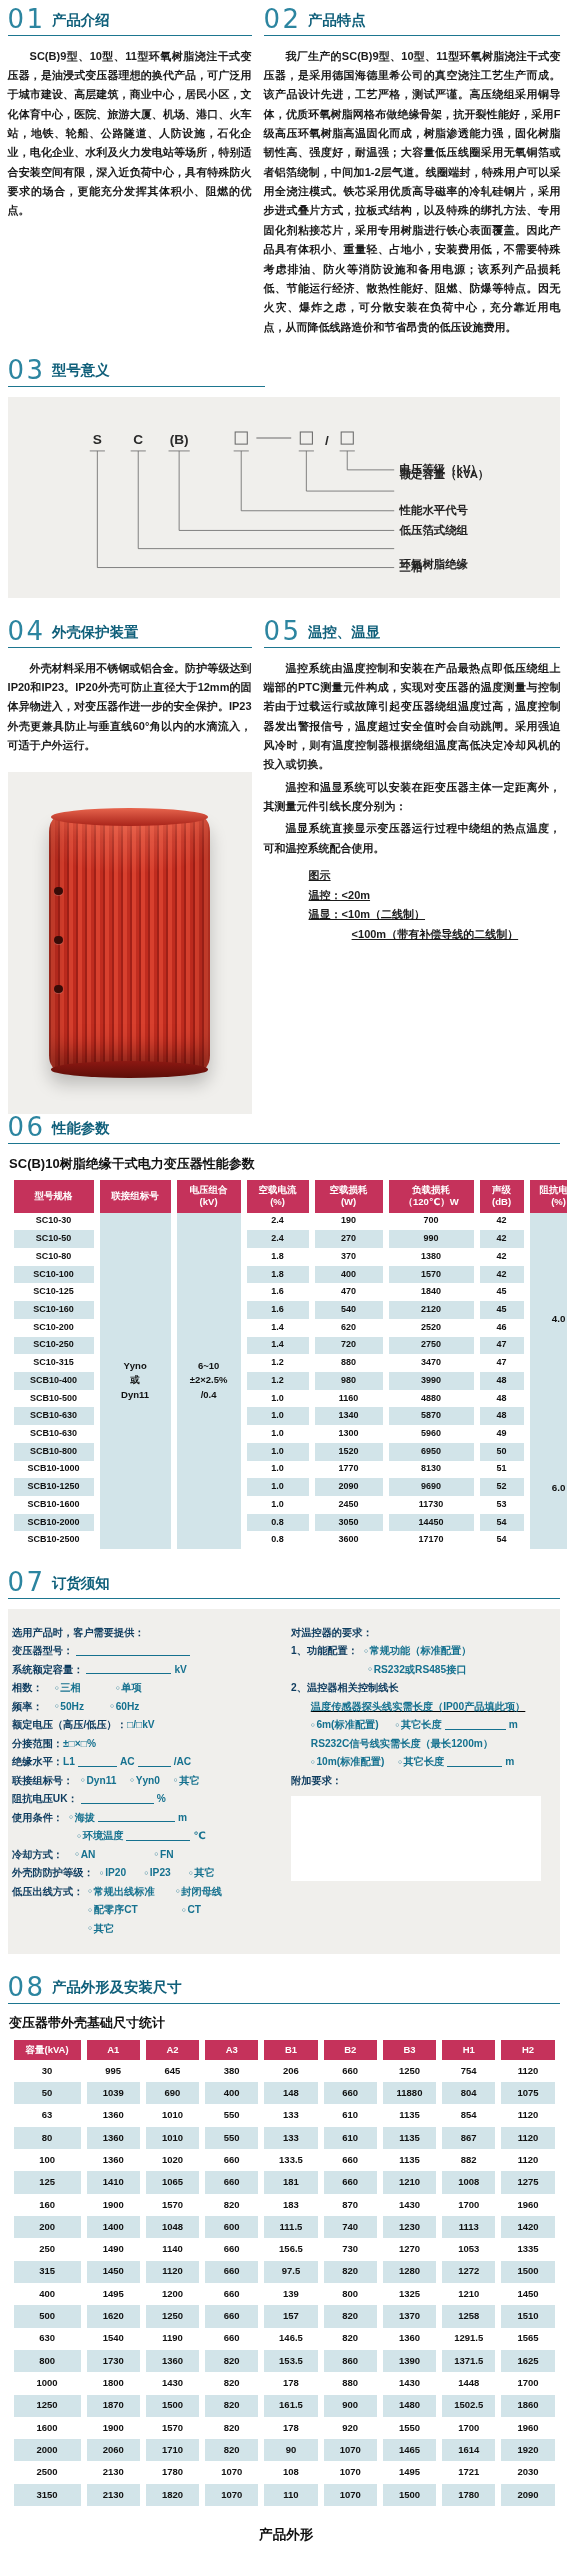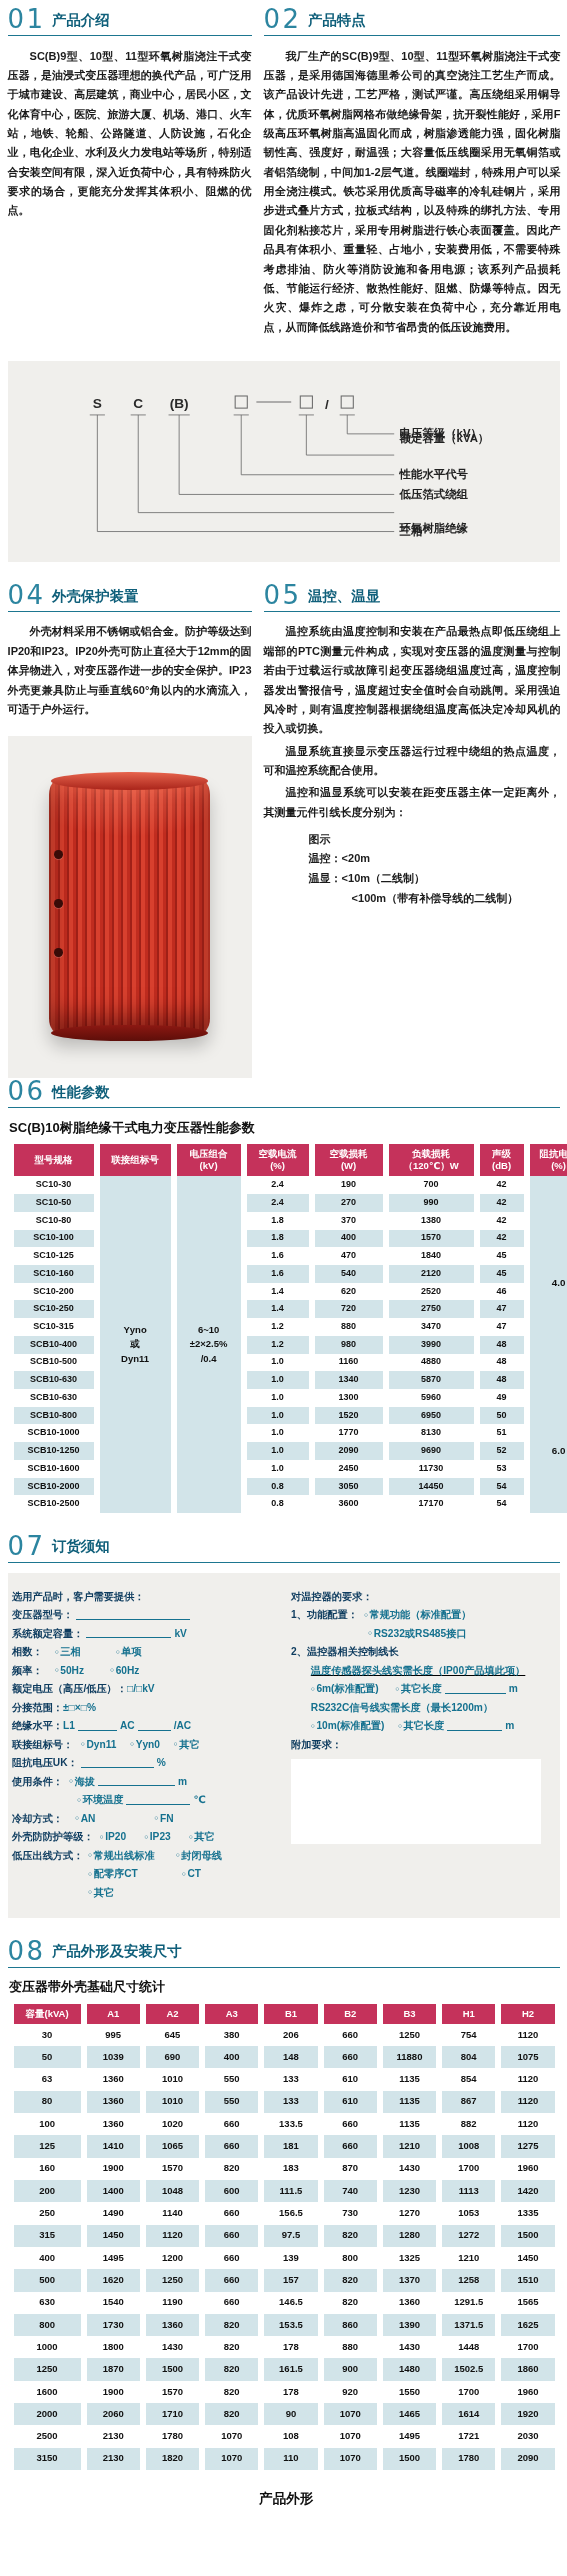--- a/index.html
+++ b/index.html
@@ -34,21 +34,21 @@
       #c02c1f;
     box-shadow: inset 0 12px 15px rgba(255,120,90,.30), inset 0 -19.7px 23px rgba(55,6,3,.5), 0 12px 16.7px rgba(0,0,0,.22); }
   .coil::before { content:""; position:absolute; top:-6.8px; left:2.3px; right:2.3px; height:18px; border-radius:50%;
     background:linear-gradient(#e7644d,#a9241a); }
   .coil::after { content:""; position:absolute; bottom:-6px; left:2.3px; right:2.3px; height:16.7px; border-radius:50%;
     background:linear-gradient(#8c1812,#5d0e09); }
   .bolt { position:absolute; left:5.3px; width:8.3px; height:8.3px; border-radius:50%; background:#380b07; box-shadow:0 0.8px 0.8px rgba(255,255,255,.25); }
 
   
   .spec-list { margin-top:7.6px; }
-  .spec-item { font-size:11px; font-weight:bold; color:#1b1b1b; line-height:1.8; padding-left:45px; }
+  .spec-item { font-size:11px; font-weight:bold; color:#1b1b1b; line-height:1.8; padding-left:45px;text-decoration:underline; }
   .spec-item.deep { padding-left:88px; }
 
   
   .tbl-title { font-size:13px; font-weight:bold; color:#101010; margin:3px 0 7.6px 1.5px; }
   table { border-collapse:separate; border-spacing:6px 0.8px; width:553px; table-layout:fixed; }
   th { background:#c5325b; color:#fff; font-size:9.5px; font-weight:bold; padding:3.8px 0.8px; line-height:1.3; text-align:center; }
   td { text-align:center; font-size:9px; font-weight:bold; color:#111; padding:1.9px 0; line-height:1.55; }
   tr:nth-child(even) td.c { background:#d2e4e9; }
   td.m { background:#d2e4e9; vertical-align:middle; font-size:9.5px; }
   td.imp { font-size:9.8px; }
@@ -88,20 +88,24 @@
     <section class="colR">
       <div class="sec-head">
         <span class="sec-num">02</span>
         <span class="sec-title">产品特点</span>
       </div>
       <p class="body-p">我厂生产的SC(B)9型、10型、11型环氧树脂浇注干式变压器，是采用德国海德里希公司的真空浇注工艺生产而成。该产品设计先进，工艺严格，测试严谨。高压绕组采用铜导体，优质环氧树脂网格布做绝缘骨架，抗开裂性能好，采用F级高压环氧树脂高温固化而成，树脂渗透能力强，固化树脂韧性高、强度好，耐温强；大容量低压线圈采用无氧铜箔或者铝箔绕制，中间加1-2层气道。线圈端封，特殊用户可以采用全浇注模式。铁芯采用优质高导磁率的冷轧硅钢片，采用步进式叠片方式，拉板式结构，以及特殊的绑扎方法、专用固化剂粘接芯片，采用专用树脂进行铁心表面覆盖。因此产品具有体积小、重量轻、占地小，安装费用低，不需要特殊考虑排油、防火等消防设施和备用电源；该系列产品损耗低、节能运行经济、散热性能好、阻燃、防爆等特点。因无火灾、爆炸之虑，可分散安装在负荷中心，充分靠近用电点，从而降低线路造价和节省昂贵的低压设施费用。</p>
     </section>
   </div>
 
   <section>
+    <div class="sec-head" style="width:257px;">
+      <span class="sec-num">03</span>
+      <span class="sec-title">型号意义</span>
+    </div>
     <div class="panel diagram-panel">
       <svg width="549" height="201" viewBox="0 0 725 265">
         <g fill="#2a2a2a" font-size="18" font-weight="bold" text-anchor="middle">
           <text x="118" y="62">S</text>
           <text x="172" y="62">C</text>
           <text x="226" y="62">(B)</text>
           <text x="421" y="63">/</text>
         </g>
         <g fill="none" stroke="#6b6b6b" stroke-width="1.4">
           <rect x="300" y="46" width="16" height="16"></rect>
@@ -149,22 +153,22 @@
           <span class="bolt" style="top:170px;"></span>
         </div>
       </div>
     </div>
     <div class="colR">
       <div class="sec-head">
         <span class="sec-num">05</span>
         <span class="sec-title">温控、温显</span>
       </div>
       <p class="body-p">温控系统由温度控制和安装在产品最热点即低压绕组上端部的PTC测量元件构成，实现对变压器的温度测量与控制若由于过载运行或故障引起变压器绕组温度过高，温度控制器发出警报信号，温度超过安全值时会自动跳闸。采用强迫风冷时，则有温度控制器根据绕组温度高低决定冷却风机的投入或切换。</p>
+      <p class="body-p">温控和温显系统可以安装在距变压器主体一定距离外，其测量元件引线长度分别为：</p>
       <p class="body-p">温显系统直接显示变压器运行过程中绕组的热点温度，可和温控系统配合使用。</p>
-      <p class="body-p">温控和温显系统可以安装在距变压器主体一定距离外，其测量元件引线长度分别为：</p>
       <div class="spec-list">
         <div class="spec-item">图示</div>
         <div class="spec-item">温控：&lt;20m</div>
         <div class="spec-item">温显：&lt;10m（二线制）</div>
         <div class="spec-item deep">&lt;100m（带有补偿导线的二线制）</div>
       </div>
     </div>
   </div>
 
   <section>

